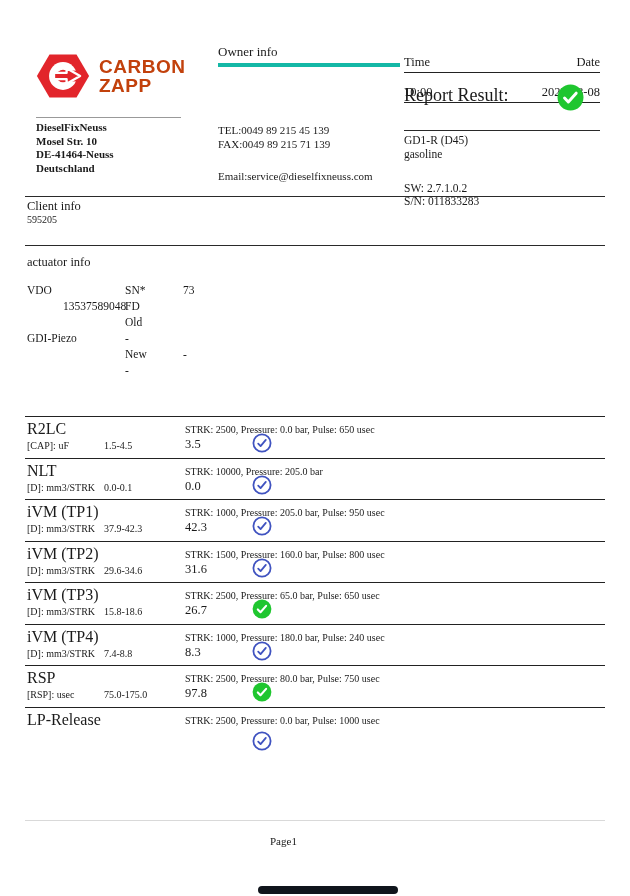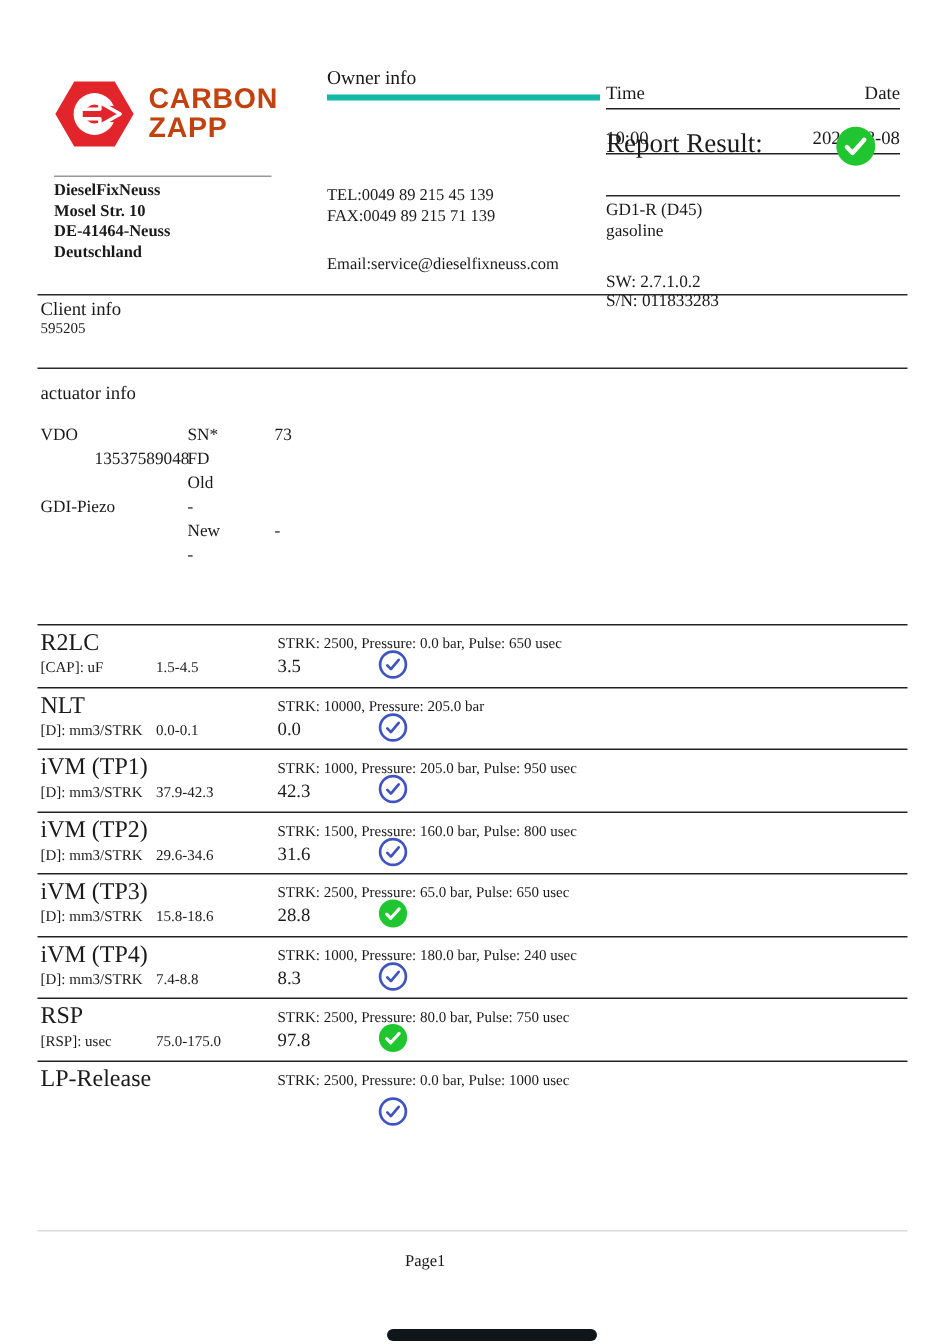--- a/index.html
+++ b/index.html
@@ -187,21 +187,21 @@
         </svg>
       </span>
 
     </div>
 
     <div class="test-row">
       <div class="t-name">iVM (TP3)</div>
       <div class="t-params">STRK: 2500, Pressure: 65.0 bar, Pulse: 650 usec</div>
       <div class="t-unit">[D]: mm3/STRK</div>
       <div class="t-range">15.8-18.6</div>
-      <div class="t-value">28.8</div>
+      <div class="t-value">26.7</div>
 
       <span class="t-check check-green" style="display: inline-block;">
         <svg width="20" height="20" viewBox="0 0 20 20">
           <circle cx="10" cy="10" r="9.4" fill="#1fc62f"></circle>
           <path d="M5.8 10.4 L8.5 13.2 L14.1 6.9" fill="none" stroke="#ffffff" stroke-width="2.1" stroke-linecap="round" stroke-linejoin="round"></path>
         </svg>
       </span>
     </div>
 
     <div class="test-row">

